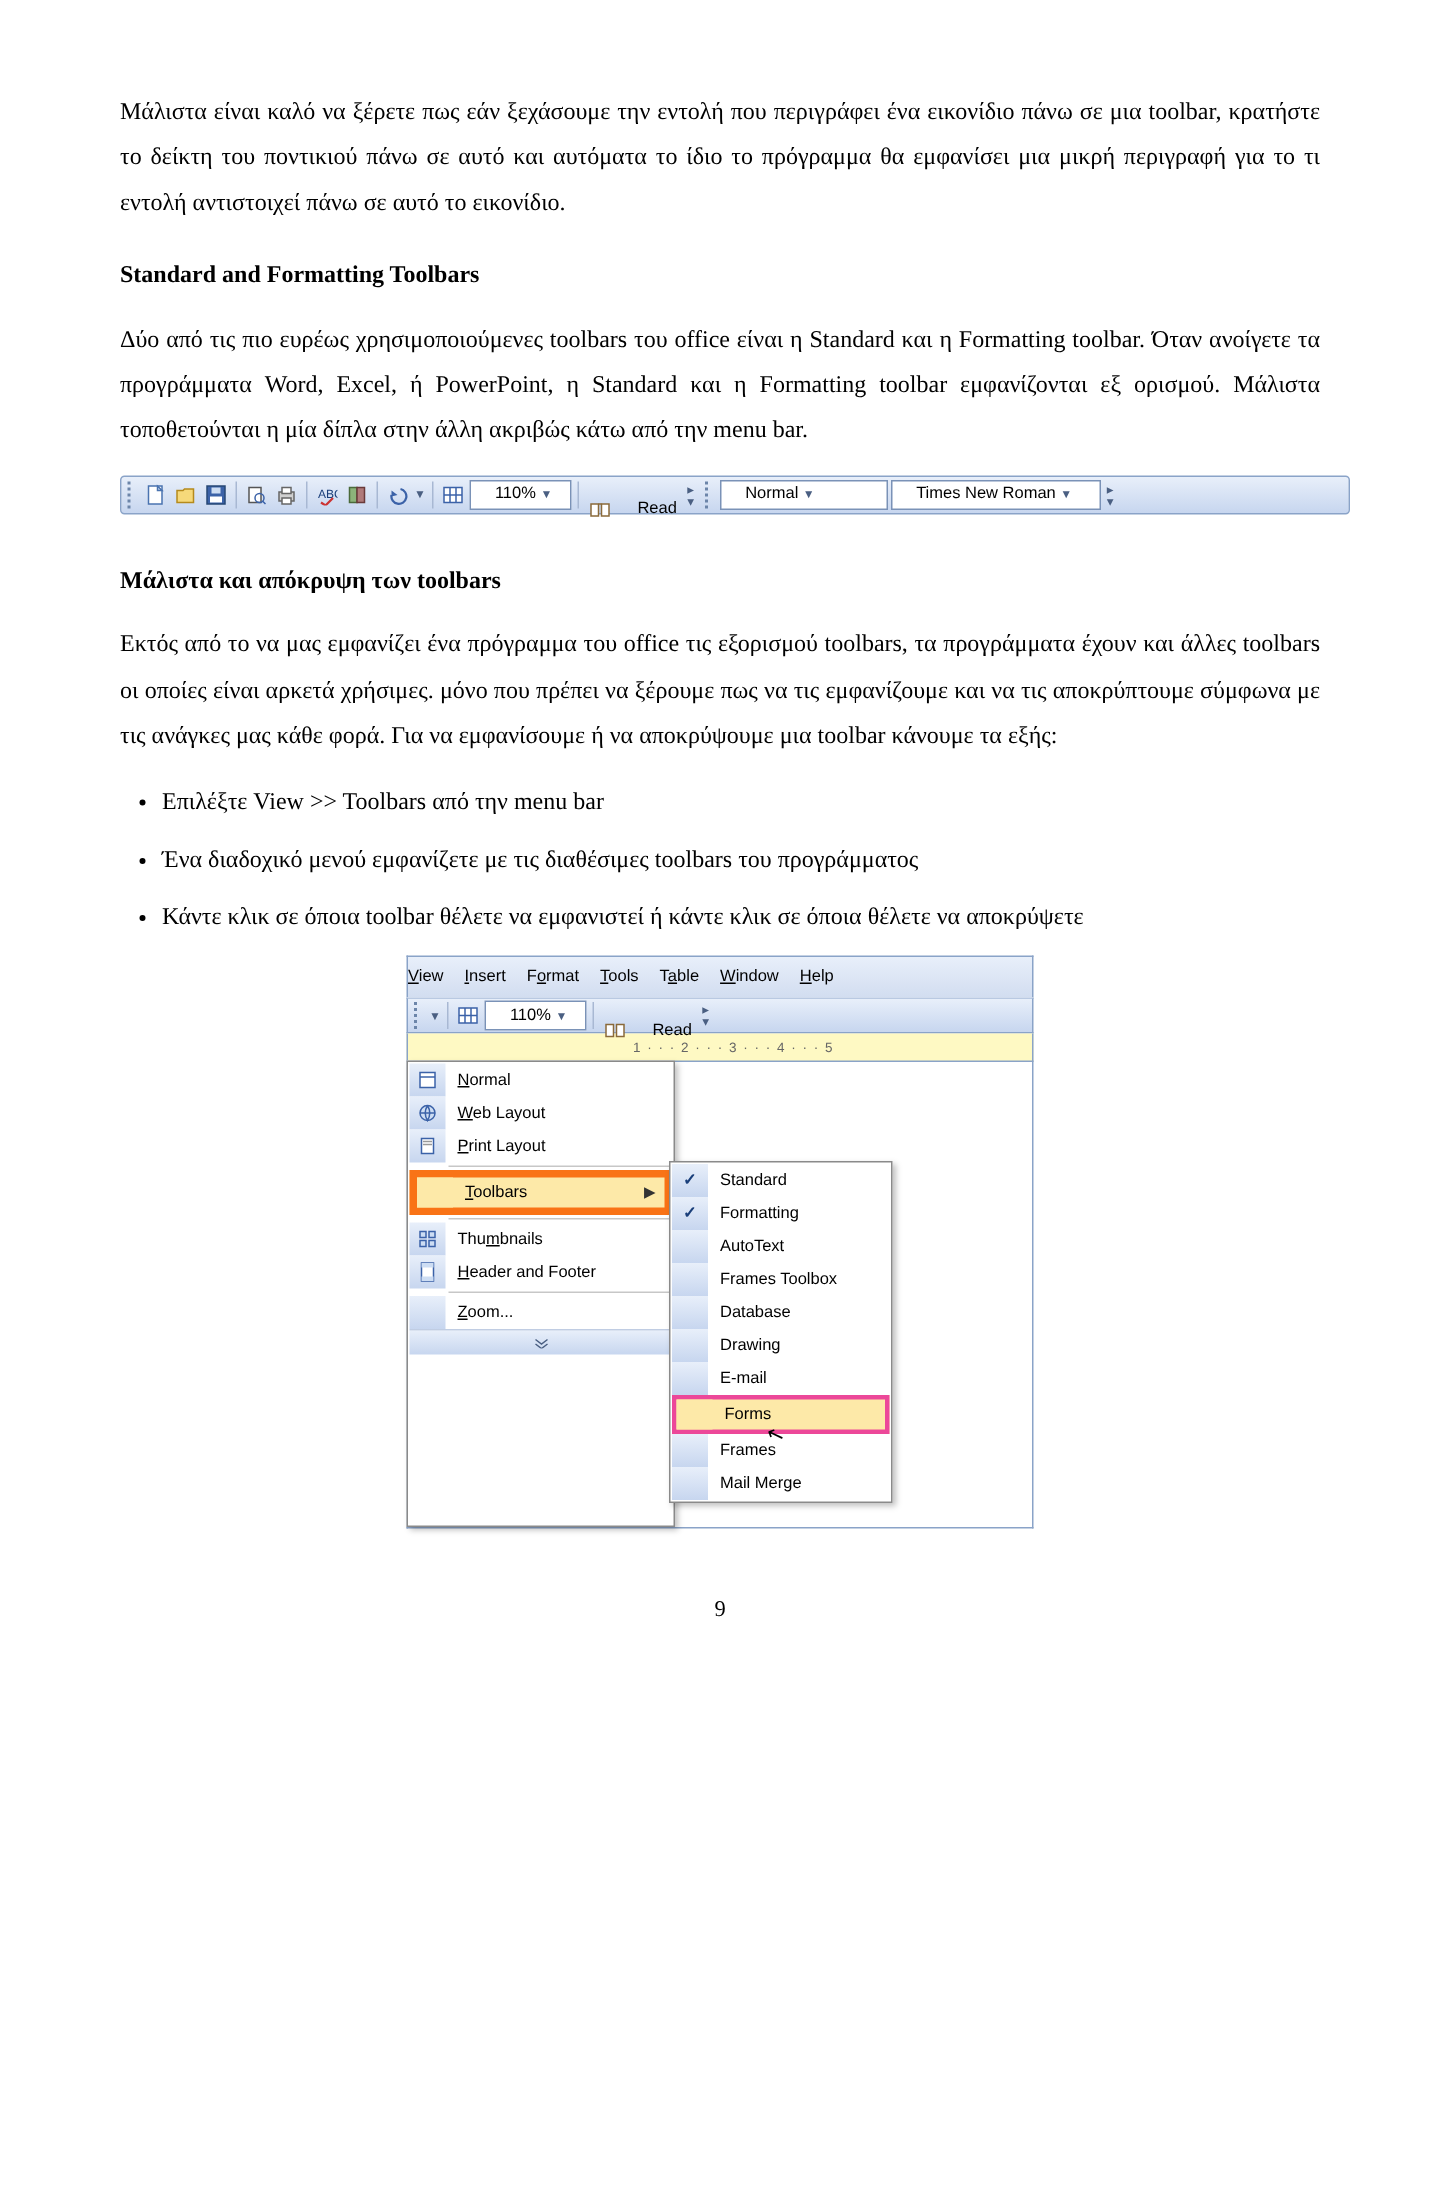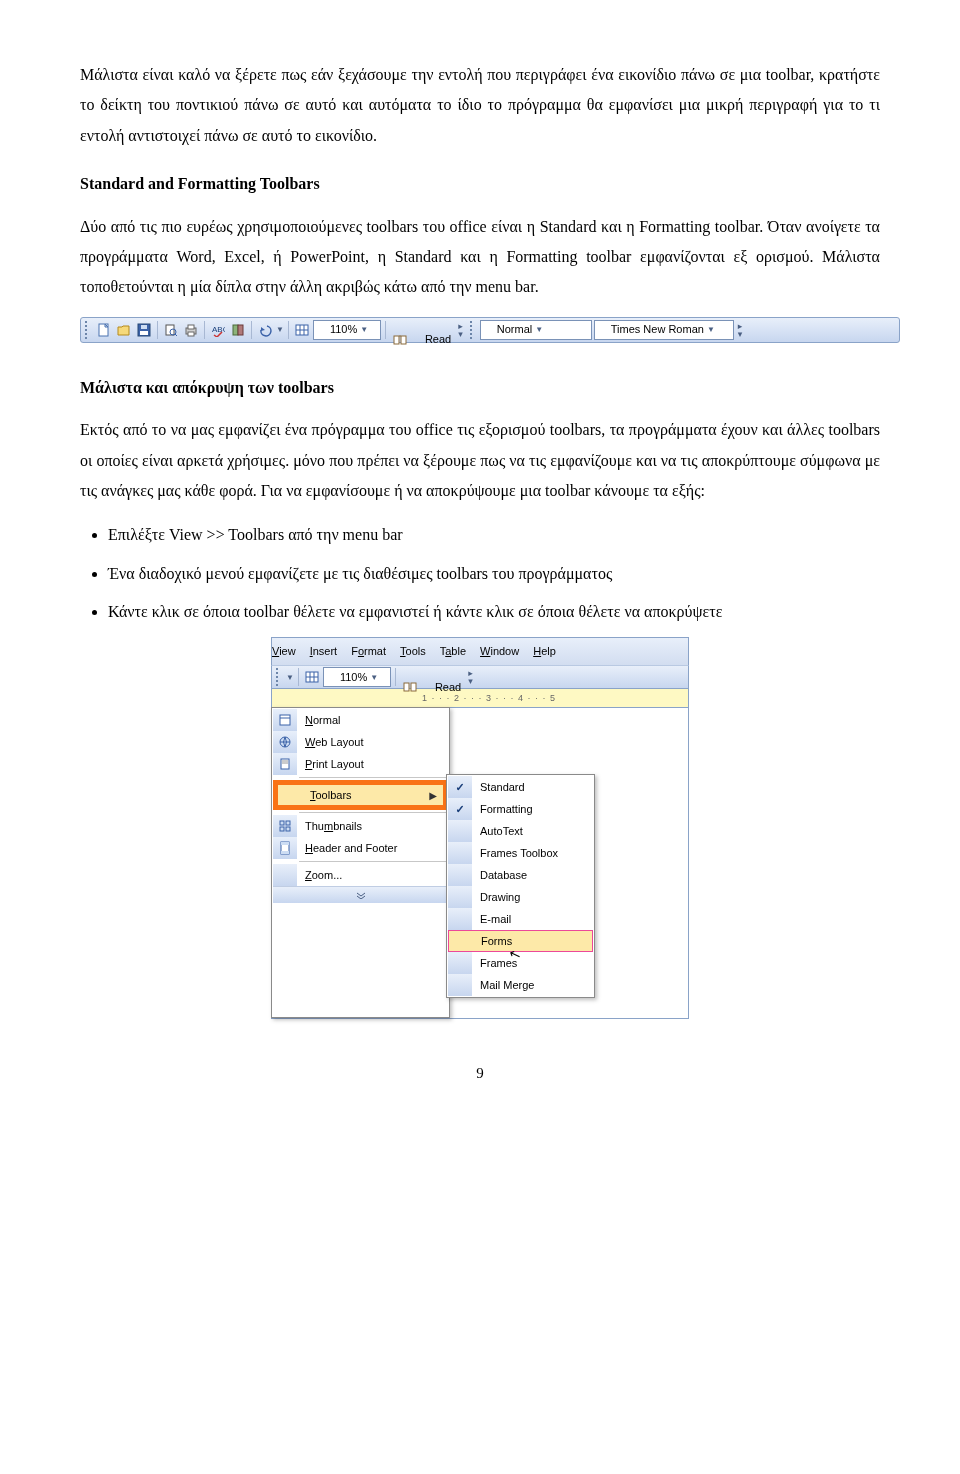--- a/index.html
+++ b/index.html
@@ -227,21 +227,21 @@
     color:#1a3f7a;
     font-weight:bold;
     font-size:11px;
   }
   .sm-label {
     padding-left:8px;
     flex:1;
   }
   .sm-item.highlight {
     background:#fde9a8;
-    border:1px solid #ec4899;
+    border:3px solid #ec4899;
     height:20px;
     position:relative;
   }
   .sm-item.highlight .sm-check{
     background:#fde9a8;
     height:20px;
   }
   .cursor-arrow {
     position:absolute;
     left: 60px;

